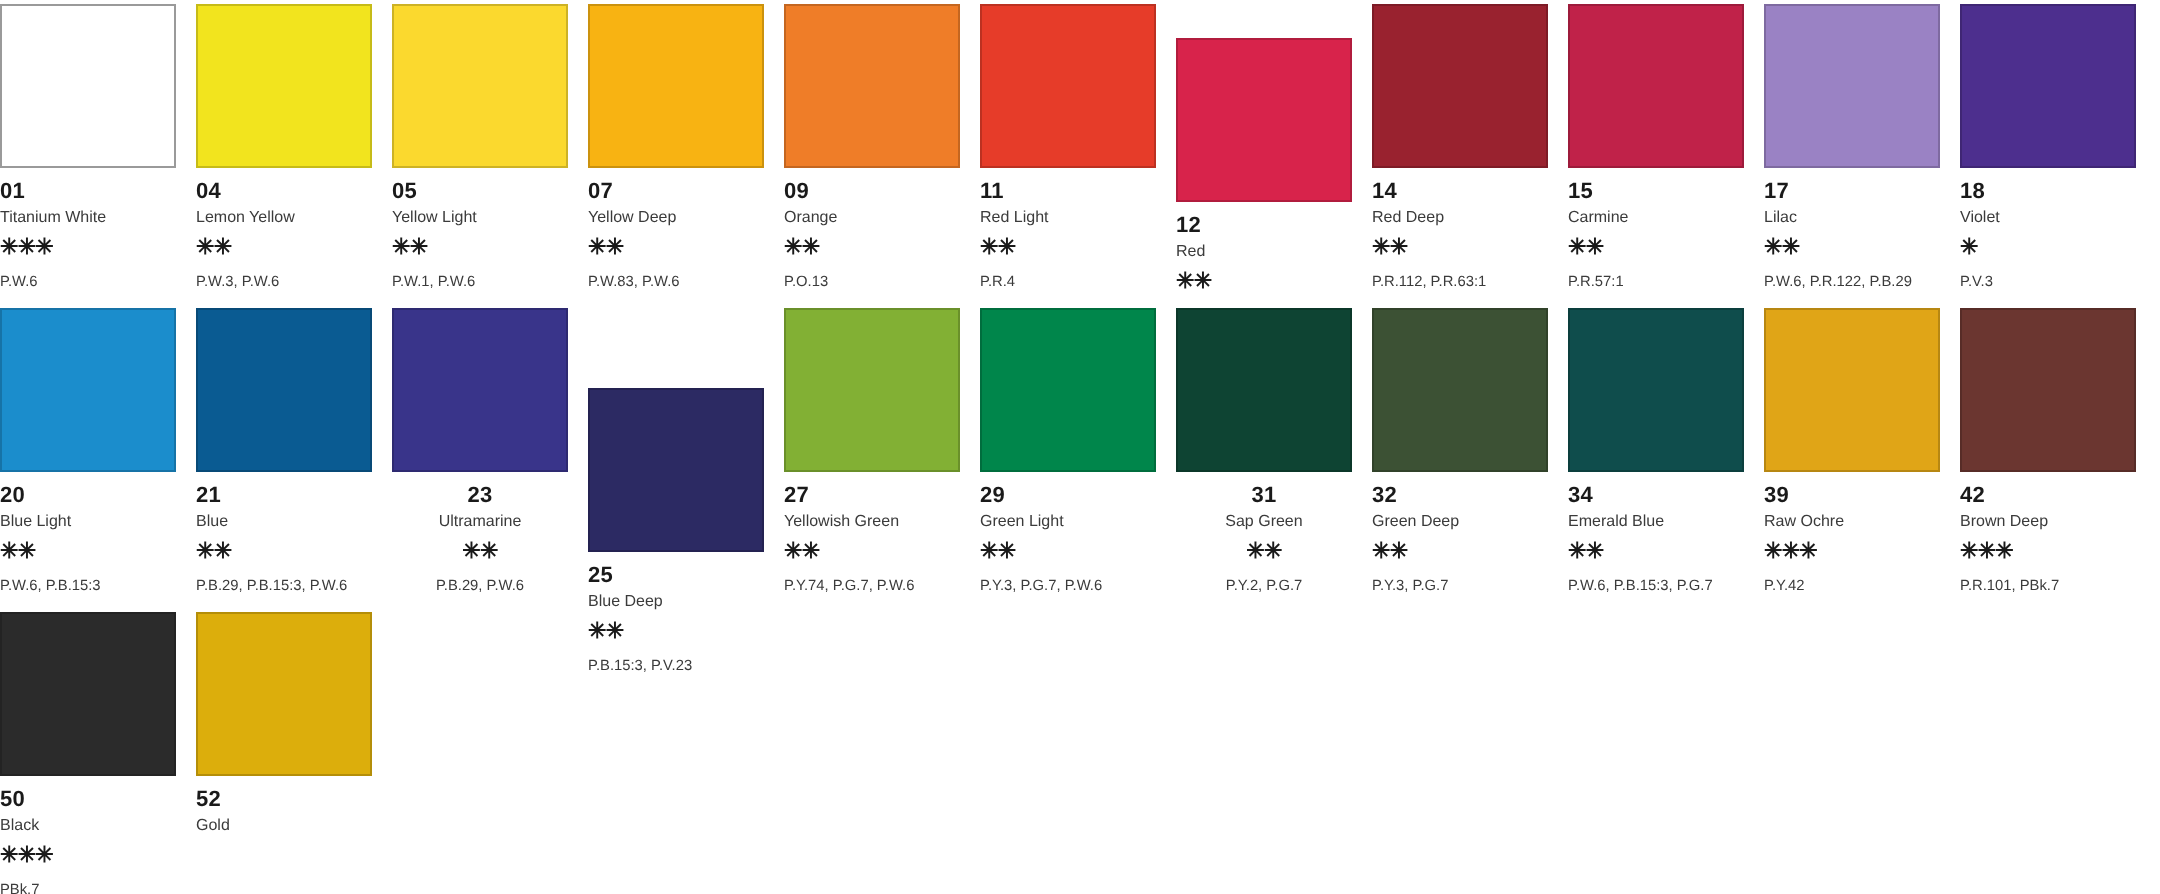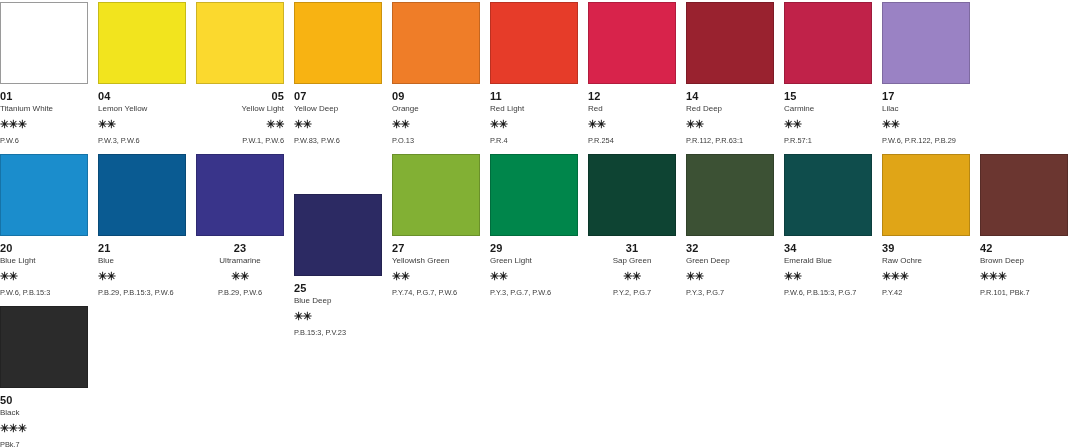--- a/index.html
+++ b/index.html
@@ -78,21 +78,21 @@
       <div class="swatch-stars">✳✳✳</div>
       <div class="swatch-pigment">P.W.6</div>
     </div>
     <div class="swatch-cell" style="left: 98px; top: 2px;">
       <div class="swatch-chip" style="background: rgb(242, 228, 30);"></div>
       <div class="swatch-code">04</div>
       <div class="swatch-name">Lemon Yellow</div>
       <div class="swatch-stars">✳✳</div>
       <div class="swatch-pigment">P.W.3, P.W.6</div>
     </div>
-    <div class="swatch-cell" style="left: 196px; top: 2px; text-align: right;">
+    <div class="swatch-cell" style="left: 196px; top: 2px;">
       <div class="swatch-chip" style="background: rgb(251, 217, 46);"></div>
       <div class="swatch-code">05</div>
       <div class="swatch-name">Yellow Light</div>
       <div class="swatch-stars">✳✳</div>
       <div class="swatch-pigment">P.W.1, P.W.6</div>
     </div>
     <div class="swatch-cell" style="left: 294px; top: 2px;">
       <div class="swatch-chip" style="background: rgb(248, 179, 18);"></div>
       <div class="swatch-code">07</div>
       <div class="swatch-name">Yellow Deep</div>
@@ -106,21 +106,21 @@
       <div class="swatch-stars">✳✳</div>
       <div class="swatch-pigment">P.O.13</div>
     </div>
     <div class="swatch-cell" style="left: 490px; top: 2px;">
       <div class="swatch-chip" style="background: rgb(230, 60, 41);"></div>
       <div class="swatch-code">11</div>
       <div class="swatch-name">Red Light</div>
       <div class="swatch-stars">✳✳</div>
       <div class="swatch-pigment">P.R.4</div>
     </div>
-    <div class="swatch-cell" style="left: 588px; top: 2px;">
+    <div class="swatch-cell" style="left: 588px; top: 19px;">
       <div class="swatch-chip" style="background: rgb(216, 35, 75);"></div>
       <div class="swatch-code">12</div>
       <div class="swatch-name">Red</div>
       <div class="swatch-stars">✳✳</div>
       <div class="swatch-pigment">P.R.254</div>
     </div>
     <div class="swatch-cell" style="left: 686px; top: 2px;">
       <div class="swatch-chip" style="background: rgb(153, 34, 47);"></div>
       <div class="swatch-code">14</div>
       <div class="swatch-name">Red Deep</div>
@@ -134,20 +134,27 @@
       <div class="swatch-stars">✳✳</div>
       <div class="swatch-pigment">P.R.57:1</div>
     </div>
     <div class="swatch-cell" style="left: 882px; top: 2px;">
       <div class="swatch-chip" style="background: rgb(154, 130, 196);"></div>
       <div class="swatch-code">17</div>
       <div class="swatch-name">Lilac</div>
       <div class="swatch-stars">✳✳</div>
       <div class="swatch-pigment">P.W.6, P.R.122, P.B.29</div>
     </div>
+    <div class="swatch-cell" style="left: 980px; top: 2px;">
+      <div class="swatch-chip" style="background: rgb(77, 47, 142);"></div>
+      <div class="swatch-code">18</div>
+      <div class="swatch-name">Violet</div>
+      <div class="swatch-stars">✳</div>
+      <div class="swatch-pigment">P.V.3</div>
+    </div>
     <div class="swatch-cell" style="left: 0px; top: 154px;">
       <div class="swatch-chip" style="background: rgb(27, 141, 204);"></div>
       <div class="swatch-code">20</div>
       <div class="swatch-name">Blue Light</div>
       <div class="swatch-stars">✳✳</div>
       <div class="swatch-pigment">P.W.6, P.B.15:3</div>
     </div>
     <div class="swatch-cell" style="left: 98px; top: 154px;">
       <div class="swatch-chip" style="background: rgb(10, 91, 146);"></div>
       <div class="swatch-code">21</div>
@@ -218,13 +225,20 @@
       <div class="swatch-stars">✳✳✳</div>
       <div class="swatch-pigment">P.R.101, PBk.7</div>
     </div>
     <div class="swatch-cell" style="left: 0px; top: 306px;">
       <div class="swatch-chip" style="background: rgb(43, 43, 43);"></div>
       <div class="swatch-code">50</div>
       <div class="swatch-name">Black</div>
       <div class="swatch-stars">✳✳✳</div>
       <div class="swatch-pigment">PBk.7</div>
     </div>
+    <div class="swatch-cell" style="left: 98px; top: 306px;">
+      <div class="swatch-chip" style="background: rgb(220, 174, 12);"></div>
+      <div class="swatch-code">52</div>
+      <div class="swatch-name">Gold</div>
+      <div class="swatch-stars"></div>
+      <div class="swatch-pigment"></div>
+    </div>
   </div>
 
 </body></html>

